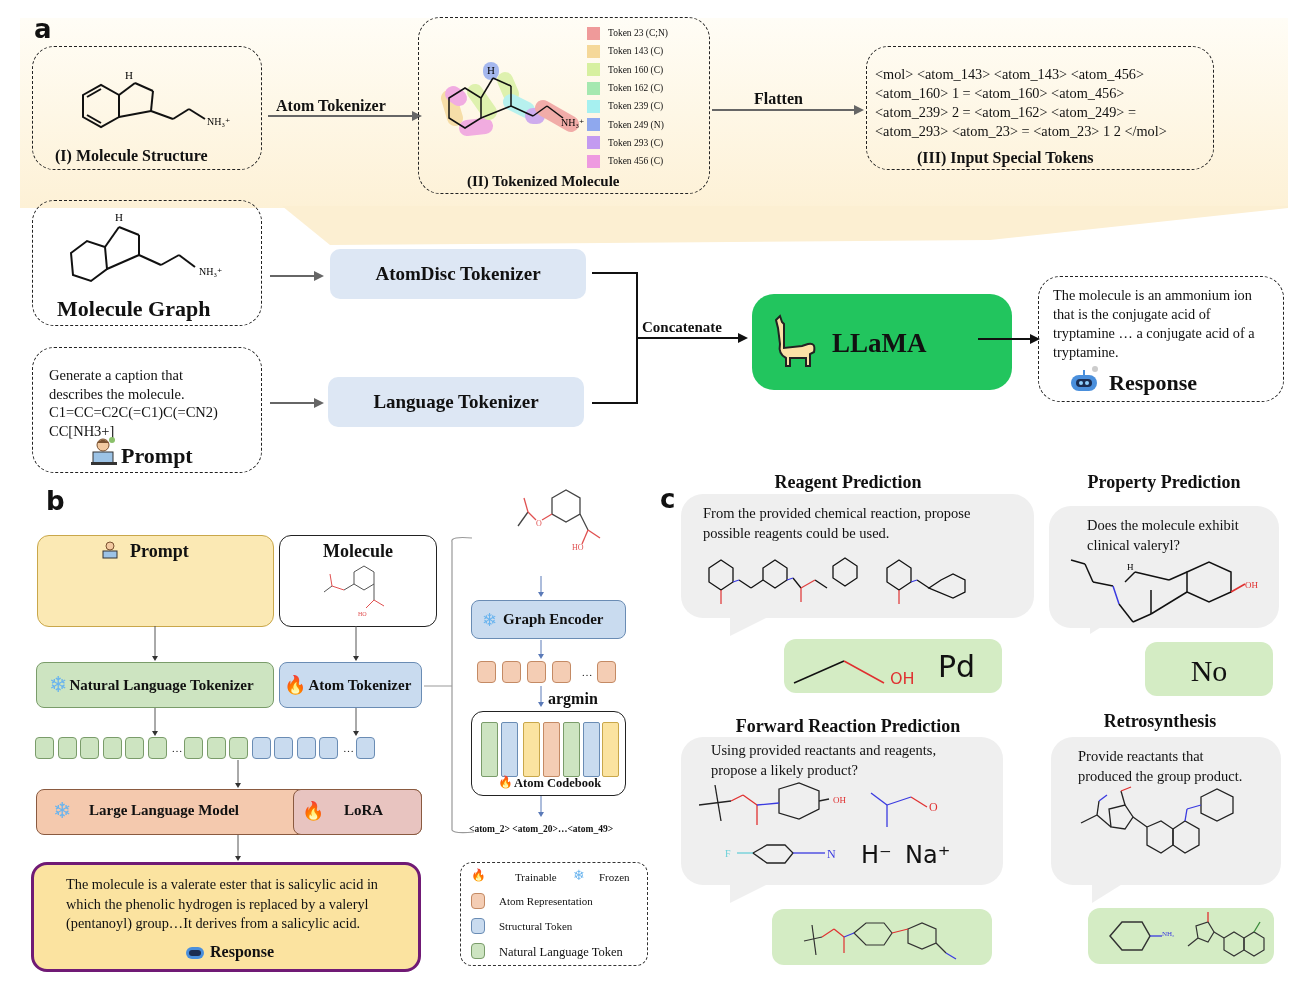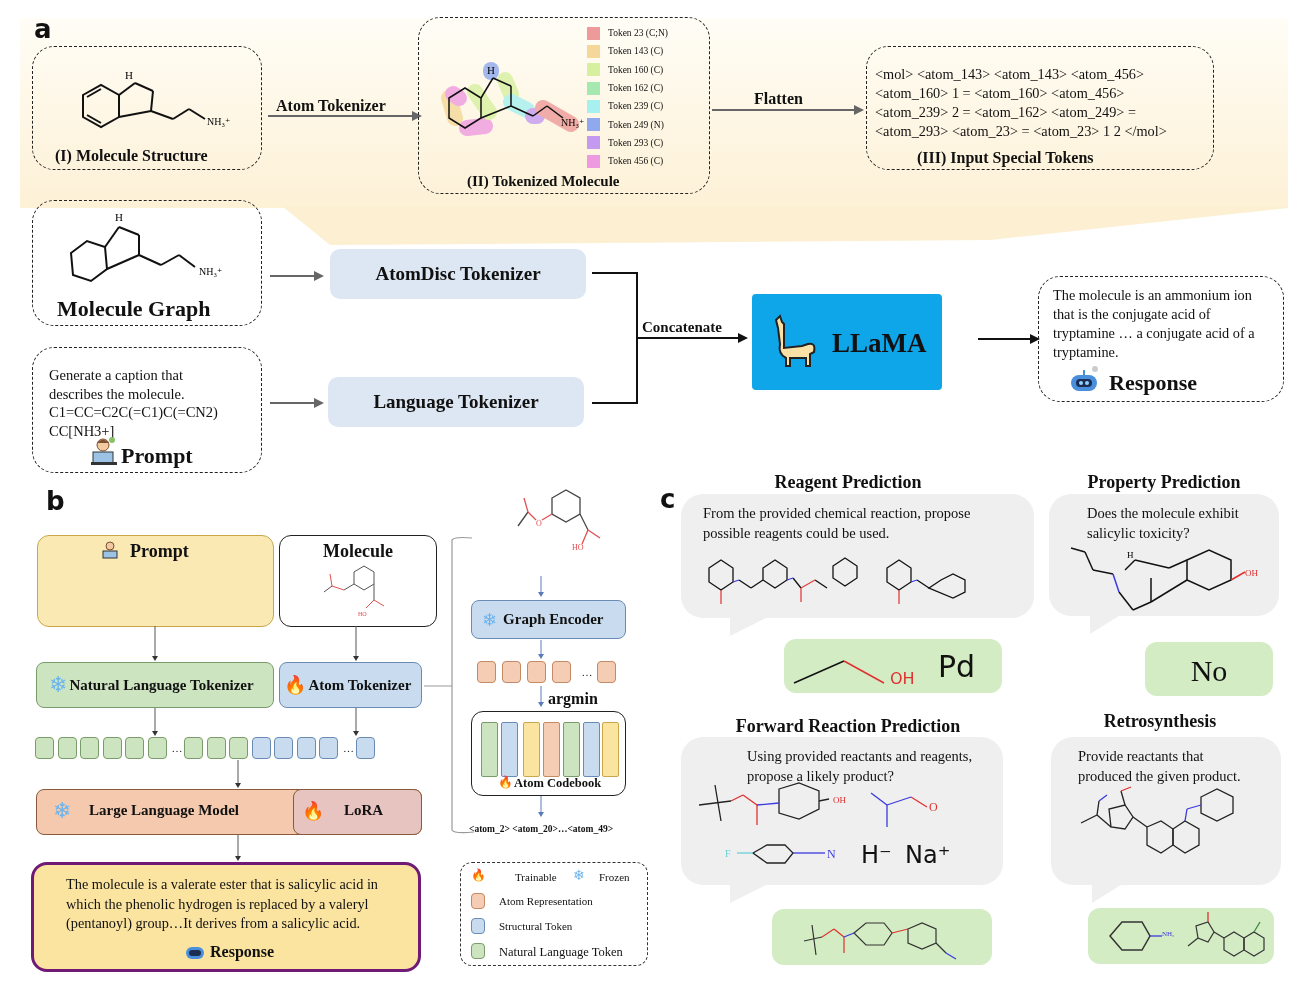--- a/index.html
+++ b/index.html
@@ -183,21 +183,21 @@
 </svg>
 <div class="abs tokbox" style="left:328px;top:377px;width:256px;height:50px;background:#dde7f4;">Language Tokenizer</div>
 
 <svg class="abs" style="left:590px;top:270px;" width="170" height="140">
   <polyline points="2,3 47,3 47,133 2,133" fill="none" stroke="#111" stroke-width="2"></polyline>
   <line x1="47" y1="68" x2="150" y2="68" stroke="#111" stroke-width="2"></line>
   <polygon points="148,63 158,68 148,73" fill="#111"></polygon>
 </svg>
 <div class="abs bold" style="left:642px;top:319px;font-size:15px;">Concatenate</div>
 
-<div class="abs" style="left:752px;top:294px;width:190px;height:96px;background:#0ea5e9;border-radius:4px;">
+<div class="abs" style="left:752px;top:294px;width:260px;height:96px;background:#22c55e;border-radius:22px;">
   <svg class="abs" style="left:18px;top:20px;" width="50" height="56">
     <path d="M6 6 L10 2 L12 8 L14 10 L14 34 L32 32 L38 30 Q46 28 44 38 L40 40 L40 52 L36 52 L36 44 L20 44 L20 52 L16 52 L16 44 Q8 40 10 30 L8 14 Z" fill="#fbe1a6" stroke="#222" stroke-width="2"></path>
   </svg>
   <div class="abs bold" style="left:80px;top:34px;font-size:27px;">LLaMA</div>
 </div>
 <svg class="abs" style="left:978px;top:333px;" width="70" height="12">
   <line x1="0" y1="6" x2="54" y2="6" stroke="#111" stroke-width="2"></line>
     <polygon points="52,1 62,6 52,11" fill="#111"></polygon>
 </svg>
 
@@ -401,24 +401,24 @@
 <div class="answer" style="left:784px;top:639px;width:218px;height:54px;">
   <svg class="abs" style="left:8px;top:10px;" width="110" height="40">
     <line x1="2" y1="34" x2="52" y2="12" stroke="#111" stroke-width="1.5"></line>
       <line x1="52" y1="12" x2="92" y2="34" stroke="#e03030" stroke-width="1.5"></line>
   </svg>
   <div class="abs" style="left:106px;top:30px;font-family:'DejaVu Sans',sans-serif;font-size:16px;color:#e03030;">OH</div>
   <div class="abs" style="left:154px;top:10px;font-family:'DejaVu Sans',sans-serif;font-size:30px;">Pd</div>
 </div>
 
 <div class="task-title" style="left:1048px;top:472px;width:232px;">Property Prediction</div>
-<div class="bubble" style="left:1049px;top:494px;width:230px;height:122px;">
+<div class="bubble" style="left:1049px;top:506px;width:230px;height:122px;">
   <div class="abs" style="left:38px;top:9px;font-size:14.5px;line-height:20px;">
     <div>Does the molecule exhibit</div>
-    <div>salicylic toxicity?</div>
+    <div>clinical valeryl?</div>
   </div>
   <svg class="abs" style="left:20px;top:50px;" width="210" height="96">
     <g stroke="#111" stroke-width="1.5" fill="none">
       <line x1="2" y1="4" x2="16" y2="8"></line>
         <line x1="16" y1="8" x2="24" y2="26"></line>
         <line x1="24" y1="26" x2="44" y2="30"></line>
       <line x1="56" y1="26" x2="66" y2="16"></line>
         <line x1="66" y1="16" x2="100" y2="24"></line>
         <line x1="82" y1="34" x2="82" y2="58"></line>
         <line x1="82" y1="58" x2="64" y2="66"></line>
@@ -435,21 +435,21 @@
 </div>
 <svg class="abs" style="left:1082px;top:614px;" width="50" height="24">
     <polygon points="8,0 40,0 8,20" fill="#efefef"></polygon>
   </svg>
 <div class="answer" style="left:1145px;top:642px;width:128px;height:54px;">
   <div class="abs" style="left:0;top:12px;width:128px;text-align:center;font-size:30px;">No</div>
 </div>
 
 <div class="task-title" style="left:680px;top:716px;width:336px;">Forward Reaction Prediction</div>
 <div class="bubble" style="left:681px;top:737px;width:322px;height:148px;">
-  <div class="abs" style="left:30px;top:9px;font-size:14.5px;line-height:20px;margin-left:36px;">
+  <div class="abs" style="left:30px;top:3px;font-size:14.5px;line-height:20px;">
     <div>Using provided reactants and reagents,</div>
     <div>propose a likely product?</div>
   </div>
   <svg class="abs" style="left:14px;top:44px;" width="300" height="100">
     <g stroke="#222" stroke-width="1.3" fill="none">
       <line x1="4" y1="24" x2="36" y2="20"></line>
         <line x1="20" y1="4" x2="26" y2="40"></line>
       <polygon points="84,8 104,2 124,10 124,28 104,38 84,32"></polygon>
         <line x1="124" y1="20" x2="134" y2="18"></line>
       <polygon points="58,72 72,64 90,64 98,72 90,82 72,82"></polygon>
@@ -496,21 +496,21 @@
       </g>
     <line x1="44" y1="22" x2="54" y2="18" stroke="#3a3ae0" stroke-width="1.2"></line>
     <line x1="146" y1="38" x2="156" y2="44" stroke="#3a3ae0" stroke-width="1.2"></line>
   </svg>
 </div>
 
 <div class="task-title" style="left:1050px;top:711px;width:220px;">Retrosynthesis</div>
 <div class="bubble" style="left:1051px;top:737px;width:230px;height:148px;">
   <div class="abs" style="left:27px;top:9px;font-size:14.5px;line-height:20px;">
     <div>Provide reactants that</div>
-    <div>produced the given product.</div>
+    <div>produced the group product.</div>
   </div>
   <svg class="abs" style="left:26px;top:50px;" width="190" height="96">
     <g stroke="#222" stroke-width="1.3" fill="none">
       <line x1="4" y1="36" x2="20" y2="28"></line>
         <line x1="20" y1="28" x2="22" y2="14"></line>
         <line x1="20" y1="28" x2="34" y2="40"></line>
       <polygon points="34,40 32,22 48,18 56,30 48,42"></polygon>
       <line x1="48" y1="18" x2="44" y2="4"></line>
         <line x1="56" y1="30" x2="70" y2="40"></line>
       <polygon points="70,40 84,34 96,42 96,58 84,66 70,58"></polygon>

